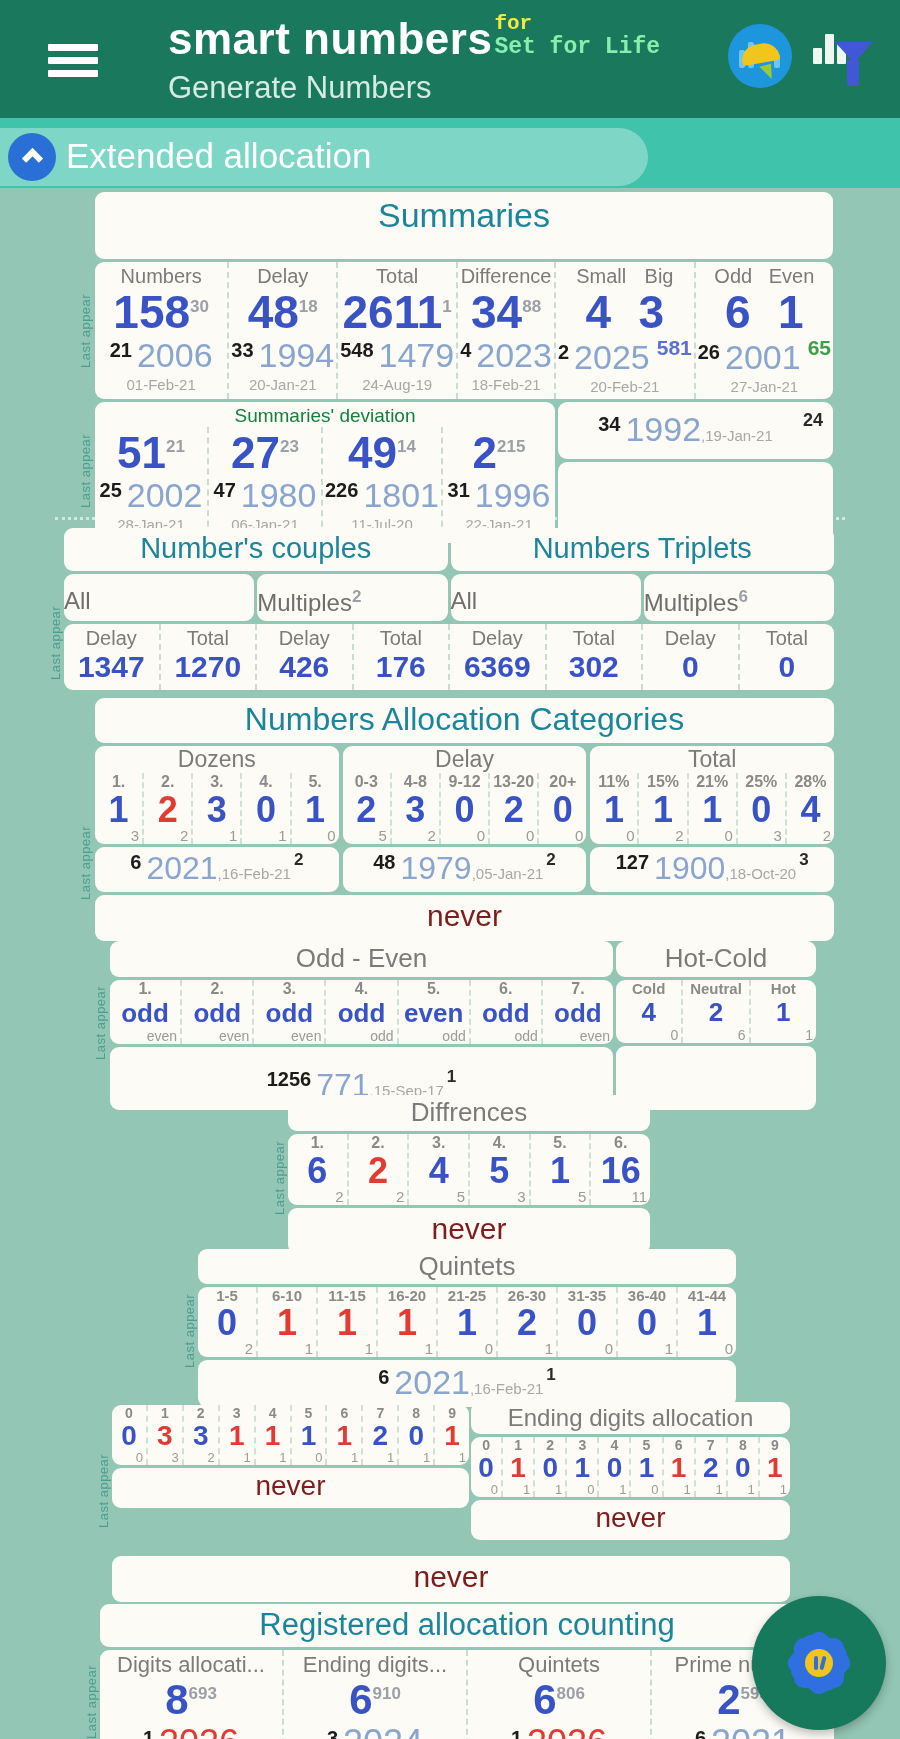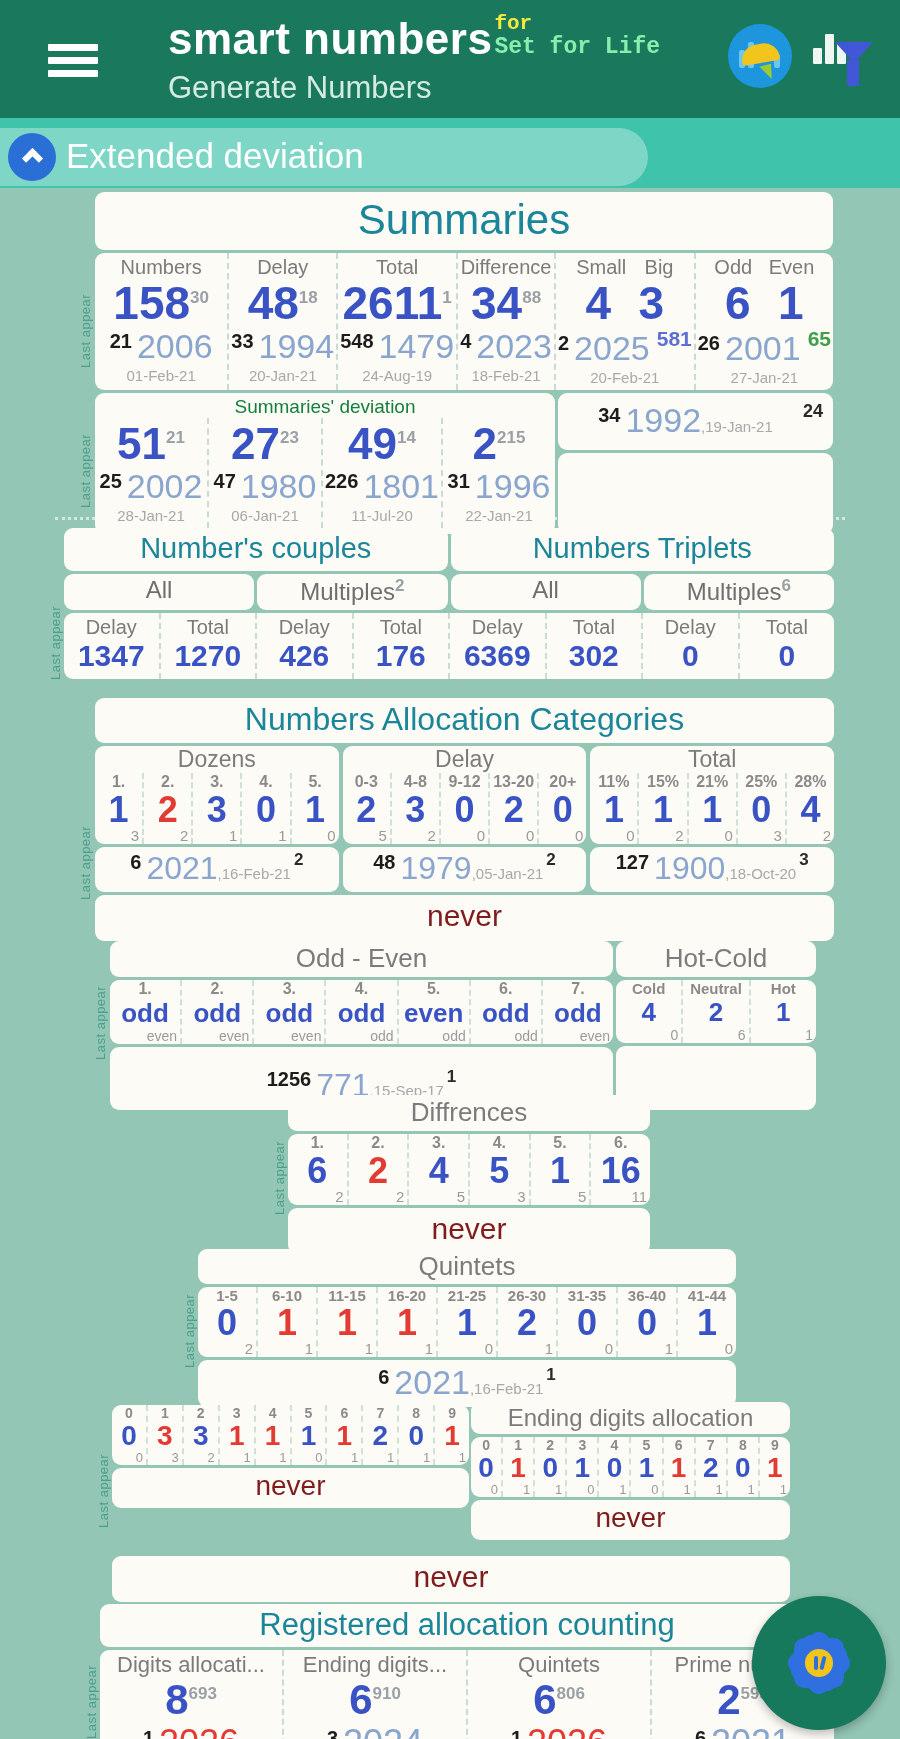--- a/index.html
+++ b/index.html
@@ -63,37 +63,37 @@
   .rot { position:absolute; writing-mode:vertical-rl; transform:rotate(180deg); font-size:13px; color:#4d9f8d; z-index:3; letter-spacing:0.5px; }
 
   .acells { display:flex; }
   .acell { flex:1; text-align:center; position:relative; padding-bottom:15px; }
   .acell + .acell { border-left:2px dashed #cfe0d9; }
   .ah { font-size:16px; font-weight:bold; color:#8a8a8a; }
   .sub { position:absolute; right:3px; bottom:0; font-size:15px; color:#9b9b9b; }
 
   
   #summaries { left:95px; top:192px; width:738px; }
-  .sumtitle { font-size:42px; padding:4px 0 6px; }
+  .sumtitle { font-size:34px; padding:4px 0 24px; }
   #summaries .g.colh { font-size:20px; }
   #summaries .big { font-size:46px; }
   .pairrow { display:flex; justify-content:space-evenly; }
   .devwrap { display:flex; gap:3px; }
   .devleft { width:460px; padding-bottom:6px; }
   .dtitle { font-size:19px; color:#15803d; text-align:center; padding-top:3px; }
   .devright { flex:1; display:flex; flex-direction:column; gap:3px; }
   .devtop { padding:8px 10px 10px; text-align:center; }
   .devbottom { flex:1; }
   .sidesup { float:right; font-size:18px; color:#2a2a2a; font-weight:bold; }
   #summaries .devleft .big { font-size:44px; }
 
   
   #couples { left:64px; top:528px; width:770px; }
   .ctitle { font-size:29px; padding:4px 0 6px; }
-  .subhdr { font-size:24px; color:#6f6f6f; text-align:center; padding:2px 0 4px; }
+  .subhdr { font-size:24px; color:#6f6f6f; padding:13px 0 4px; }
   .grow { display:flex; gap:3px; }
   .grow > div { flex:1; }
   .ccell { flex:1; text-align:center; padding:3px 0 6px; }
   .ccell + .ccell { border-left:2px dashed #c8dcd4; }
   .ccell .g { font-size:20px; }
   .ccell .v { font-size:30px; font-weight:bold; color:#3a53c4; }
 
   
   #alloc { left:95px; top:698px; width:739px; }
   .alloctitle { font-size:32px; padding:3px 0 5px; }
@@ -192,21 +192,21 @@
 </div>
 
 <div class="band"></div>
 <div class="panel"></div>
 <div class="dotline"></div>
 
 <div class="pill">
   <span class="chev">
       <span class="chevmark"></span>
     </span>
-  <span class="pilllabel">Extended deviation</span>
+  <span class="pilllabel">Extended allocation</span>
 </div>
 
 <div class="rot" style="left:78px; top:268px; height:100px;">Last appear</div>
 <div class="rot" style="left:78px; top:408px; height:100px;">Last appear</div>
 <div class="rot" style="left:48px; top:580px; height:100px;">Last appear</div>
 <div class="rot" style="left:78px; top:800px; height:100px;">Last appear</div>
 <div class="rot" style="left:93px; top:960px; height:100px;">Last appear</div>
 <div class="rot" style="left:272px; top:1115px; height:100px;">Last appear</div>
 <div class="rot" style="left:182px; top:1268px; height:100px;">Last appear</div>
 <div class="rot" style="left:96px; top:1428px; height:100px;">Last appear</div>

